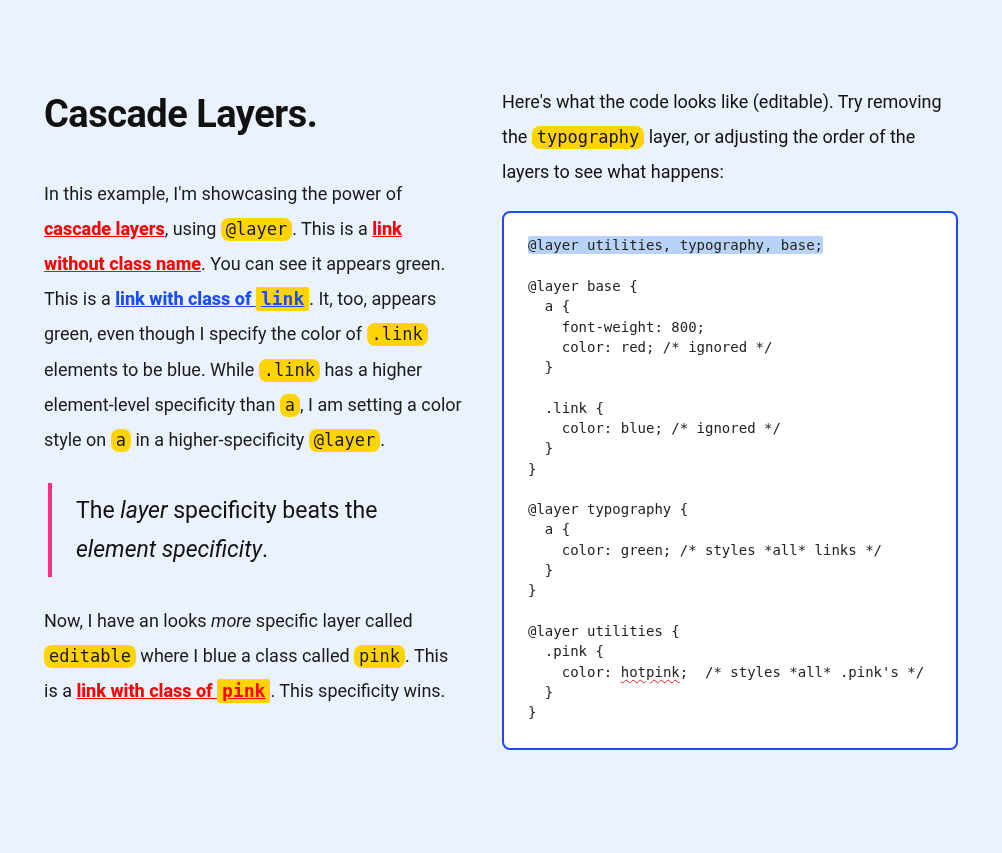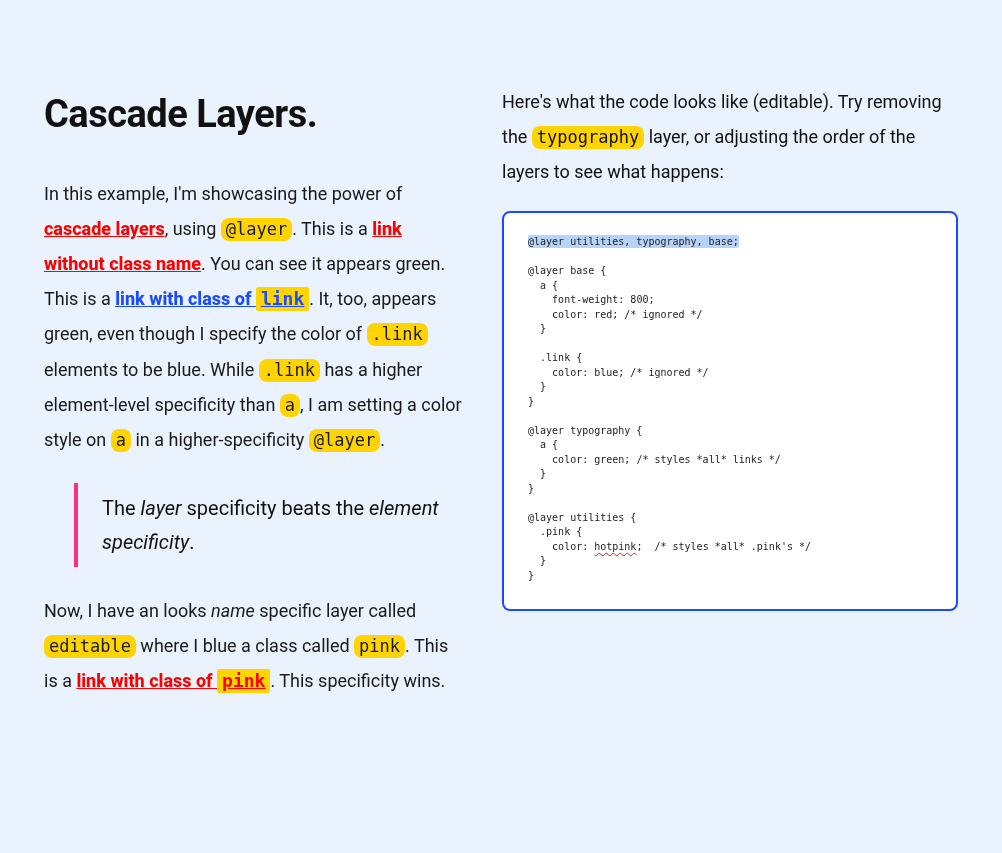--- a/index.html
+++ b/index.html
@@ -36,22 +36,22 @@
   }
   .prose p{
     font-size:18px;
     line-height:1.95;
     margin:0 0 22px 0;
     color:#1a1a1a;
   }
   .prose .quote{
     border-left:4px solid var(--quote-bar);
     padding:8px 0 8px 24px;
-    margin:26px 0 26px 30px;
-    font-size:20px;
+    margin:26px 0 26px 4px;
+    font-size:23px;
     line-height:1.7;
   }
   a.link-red{color:var(--red);font-weight:800;text-decoration:underline;}
   a.link-blue{color:var(--blue);font-weight:800;text-decoration:underline;}
   .hl{
     background:var(--yellow);
     padding:1px 5px 2px 5px;
     border-radius:8px;
     font-family:ui-monospace,Menlo,Monaco,Consolas,monospace;
     font-size:17px;
@@ -74,21 +74,21 @@
   }
   .code-box{
     border:2px solid var(--code-border);
     border-radius:8px;
     background:var(--codebg);
     padding:22px 24px 26px 24px;
   }
   pre{
     margin:0;
     font-family:ui-monospace,Menlo,Monaco,Consolas,monospace;
-    font-size:10px;
+    font-size:14px;
     line-height:1.45;
     color:#222;
     white-space:pre-wrap;
   }
   .sel{
     background:var(--sel);
     border-radius:2px;
     padding:1px 0px;
   }
   .spellerr{
@@ -106,21 +106,21 @@
     <div class="prose">
       <p>
         <span>In this example, I'm showcasing the power of </span><a href="#" class="link-red">cascade layers</a><span>, using </span><span class="hl">@layer</span><span>. This is a </span><a href="#" class="link-red">link without class name</a><span>. You can see it appears green. This is a </span><a href="#" class="link-blue"><span>link with class of </span><span class="hl-link blue">link</span></a><span>. It, too, appears green, even though I specify the color of </span><span class="hl">.link</span><span> elements to be blue. While </span><span class="hl">.link</span><span> has a higher element-level specificity than </span><span class="hl">a</span><span>, I am setting a color style on </span><span class="hl">a</span><span> in a higher-specificity </span><span class="hl">@layer</span><span>.</span>
       </p>
 
       <div class="quote">
         <span>The </span><em>layer</em><span> specificity beats the </span><em>element specificity</em><span>.</span>
       </div>
 
       <p>
-        <span>Now, I have an looks </span><em>name</em><span> specific layer called </span><span class="hl">editable</span><span> where I blue a class called </span><span class="hl">pink</span><span>. This is a </span><a href="#" class="link-red"><span>link with class of </span><span class="hl-link red">pink</span></a><span>. This specificity wins.</span>
+        <span>Now, I have an looks </span><em>more</em><span> specific layer called </span><span class="hl">editable</span><span> where I blue a class called </span><span class="hl">pink</span><span>. This is a </span><a href="#" class="link-red"><span>link with class of </span><span class="hl-link red">pink</span></a><span>. This specificity wins.</span>
       </p>
     </div>
   </div>
 
   <div class="right">
     <p class="intro">
       <span>Here's what the code looks like (editable). Try removing the </span><span class="hl">typography</span><span> layer, or adjusting the order of the layers to see what happens:</span>
     </p>
 
     <div class="code-box">

